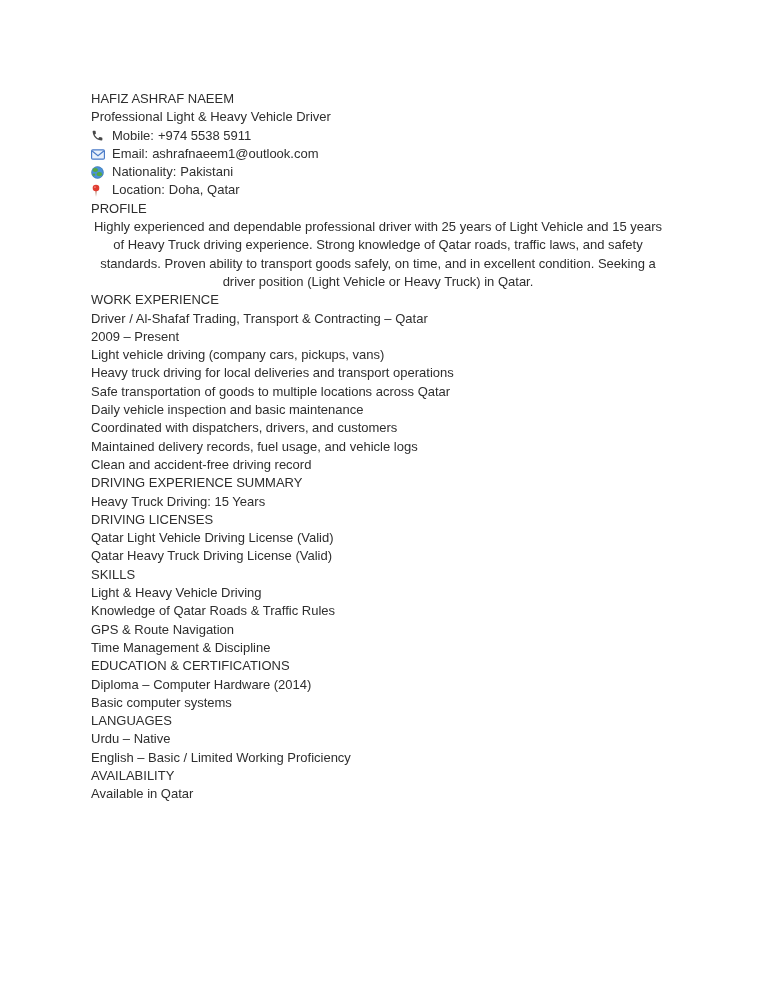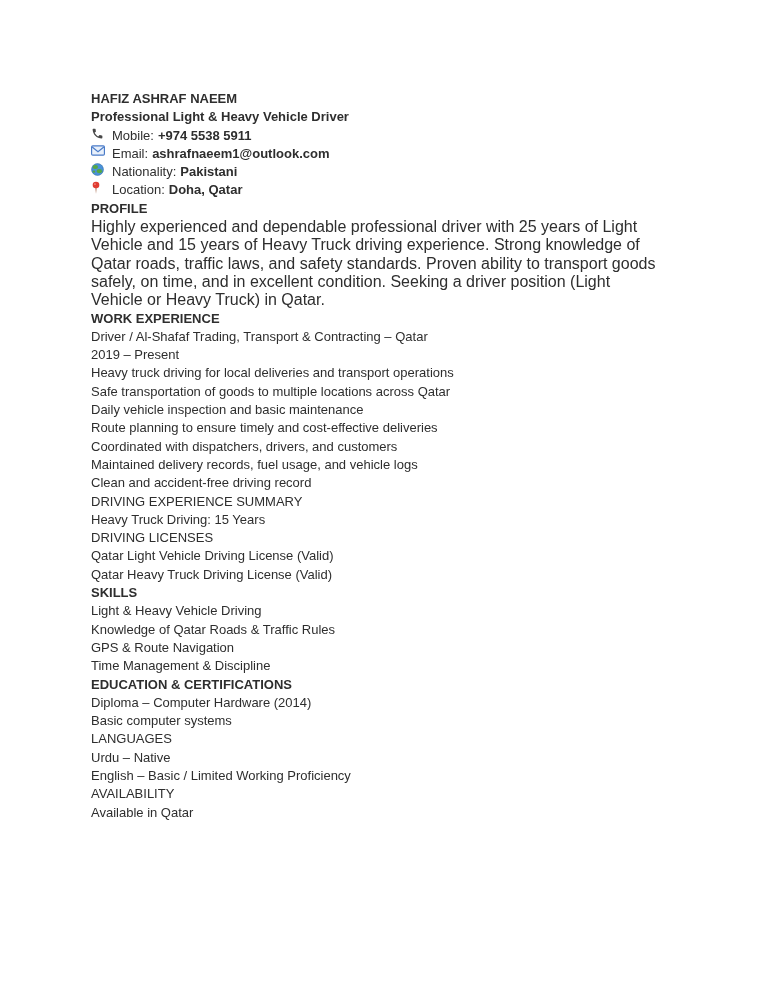--- a/index.html
+++ b/index.html
@@ -17,28 +17,29 @@
   .page {
     position: absolute;
     left: 91px;
     top: 90px;
     width: 574px;
   }
   .line {
     font-size: 13px;
     line-height: 18.3px;
   }
-  .b { font-weight: bold; }
+  .b { font-weight: normal; }
   .para {
-    font-size: 16px;
+    font-size: 13px;
     line-height: 18.3px;
+    text-align: center;
   }
   .contact-row {
     display: flex;
-    align-items: flex-start;
+    align-items: center;
     font-size: 13px;
     line-height: 18.3px;
   }
   .cicon {
     display: inline-flex;
     width: 16px;
     justify-content: flex-start;
     align-items: center;
     margin-right: 5px;
     flex: 0 0 16px;
@@ -98,25 +99,25 @@
     </span>
     <span class="clabel">Location:</span>
     <span class="b">Doha, Qatar</span>
   </div>
 
   <div class="line b">PROFILE</div>
   <div class="para">Highly experienced and dependable professional driver with 25 years of Light Vehicle and 15 years of Heavy Truck driving experience. Strong knowledge of Qatar roads, traffic laws, and safety standards. Proven ability to transport goods safely, on time, and in excellent condition. Seeking a driver position (Light Vehicle or Heavy Truck) in Qatar.</div>
 
   <div class="line b">WORK EXPERIENCE</div>
   <div class="line">Driver / Al-Shafaf Trading, Transport &amp; Contracting – Qatar</div>
-  <div class="line">2019 – Present</div>
+  <div class="line">2009 – Present</div>
+  <div class="line">Light vehicle driving (company cars, pickups, vans)</div>
   <div class="line">Heavy truck driving for local deliveries and transport operations</div>
   <div class="line">Safe transportation of goods to multiple locations across Qatar</div>
   <div class="line">Daily vehicle inspection and basic maintenance</div>
-  <div class="line">Route planning to ensure timely and cost-effective deliveries</div>
   <div class="line">Coordinated with dispatchers, drivers, and customers</div>
   <div class="line">Maintained delivery records, fuel usage, and vehicle logs</div>
   <div class="line">Clean and accident-free driving record</div>
 
   <div class="line">DRIVING EXPERIENCE SUMMARY</div>
   <div class="line">Heavy Truck Driving: 15 Years</div>
 
   <div class="line">DRIVING LICENSES</div>
   <div class="line">Qatar Light Vehicle Driving License (Valid)</div>
   <div class="line">Qatar Heavy Truck Driving License (Valid)</div>

